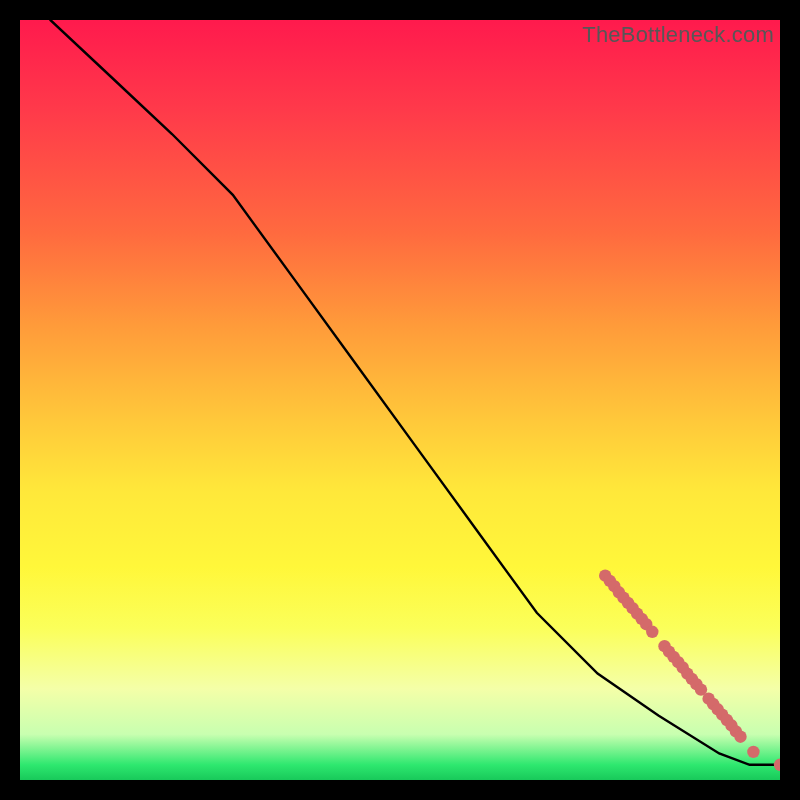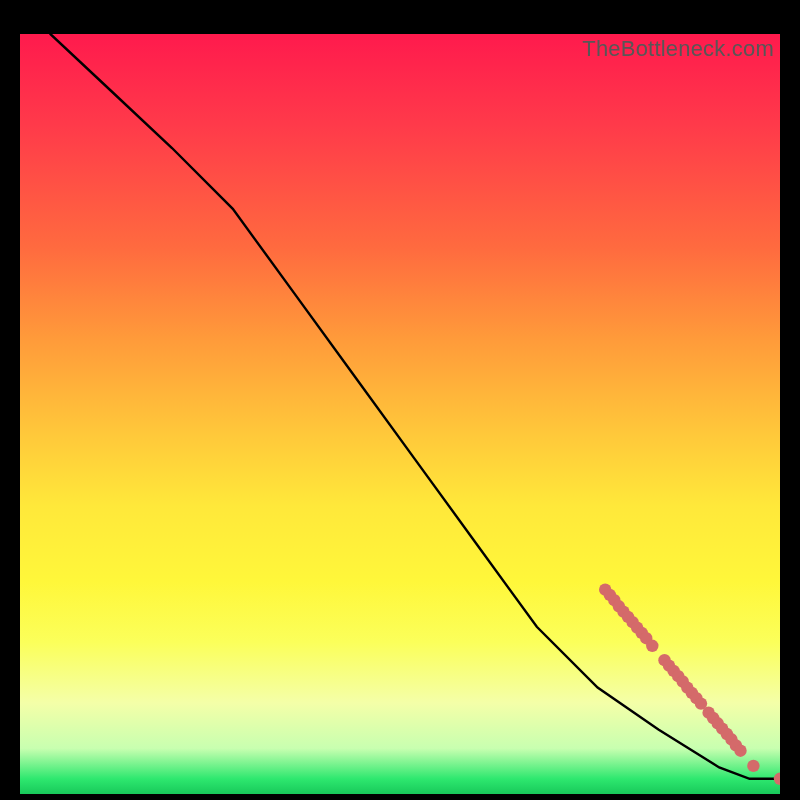--- a/index.html
+++ b/index.html
@@ -7,21 +7,21 @@
     padding: 0;
     width: 800px;
     height: 800px;
     background: #000;
     overflow: hidden;
     font-family: Arial, Helvetica, sans-serif;
   }
   .frame {
     position: absolute;
     left: 20px;
-    top: 34px;
+    top: 20px;
     width: 760px;
     height: 760px;
     background: #ffffff;
     border-radius: 13px;
   }
   .plot {
     position: absolute;
     left: 0;
     top: 0;
     width: 760px;

